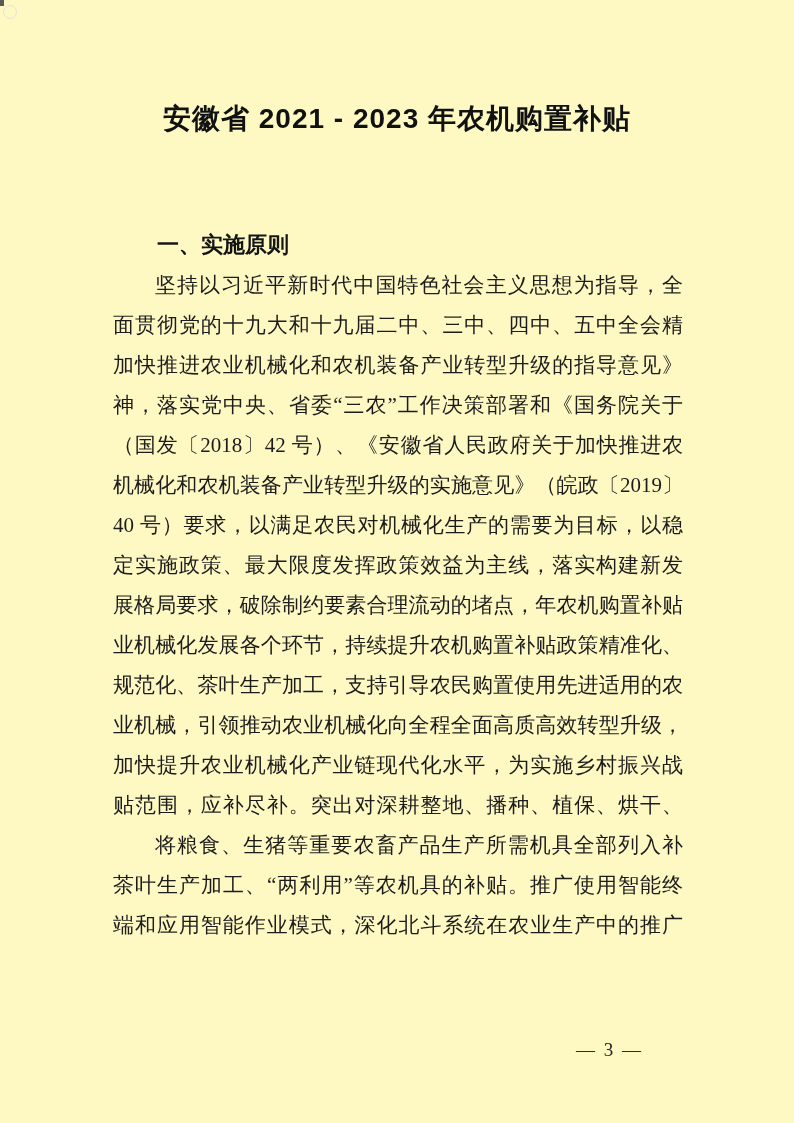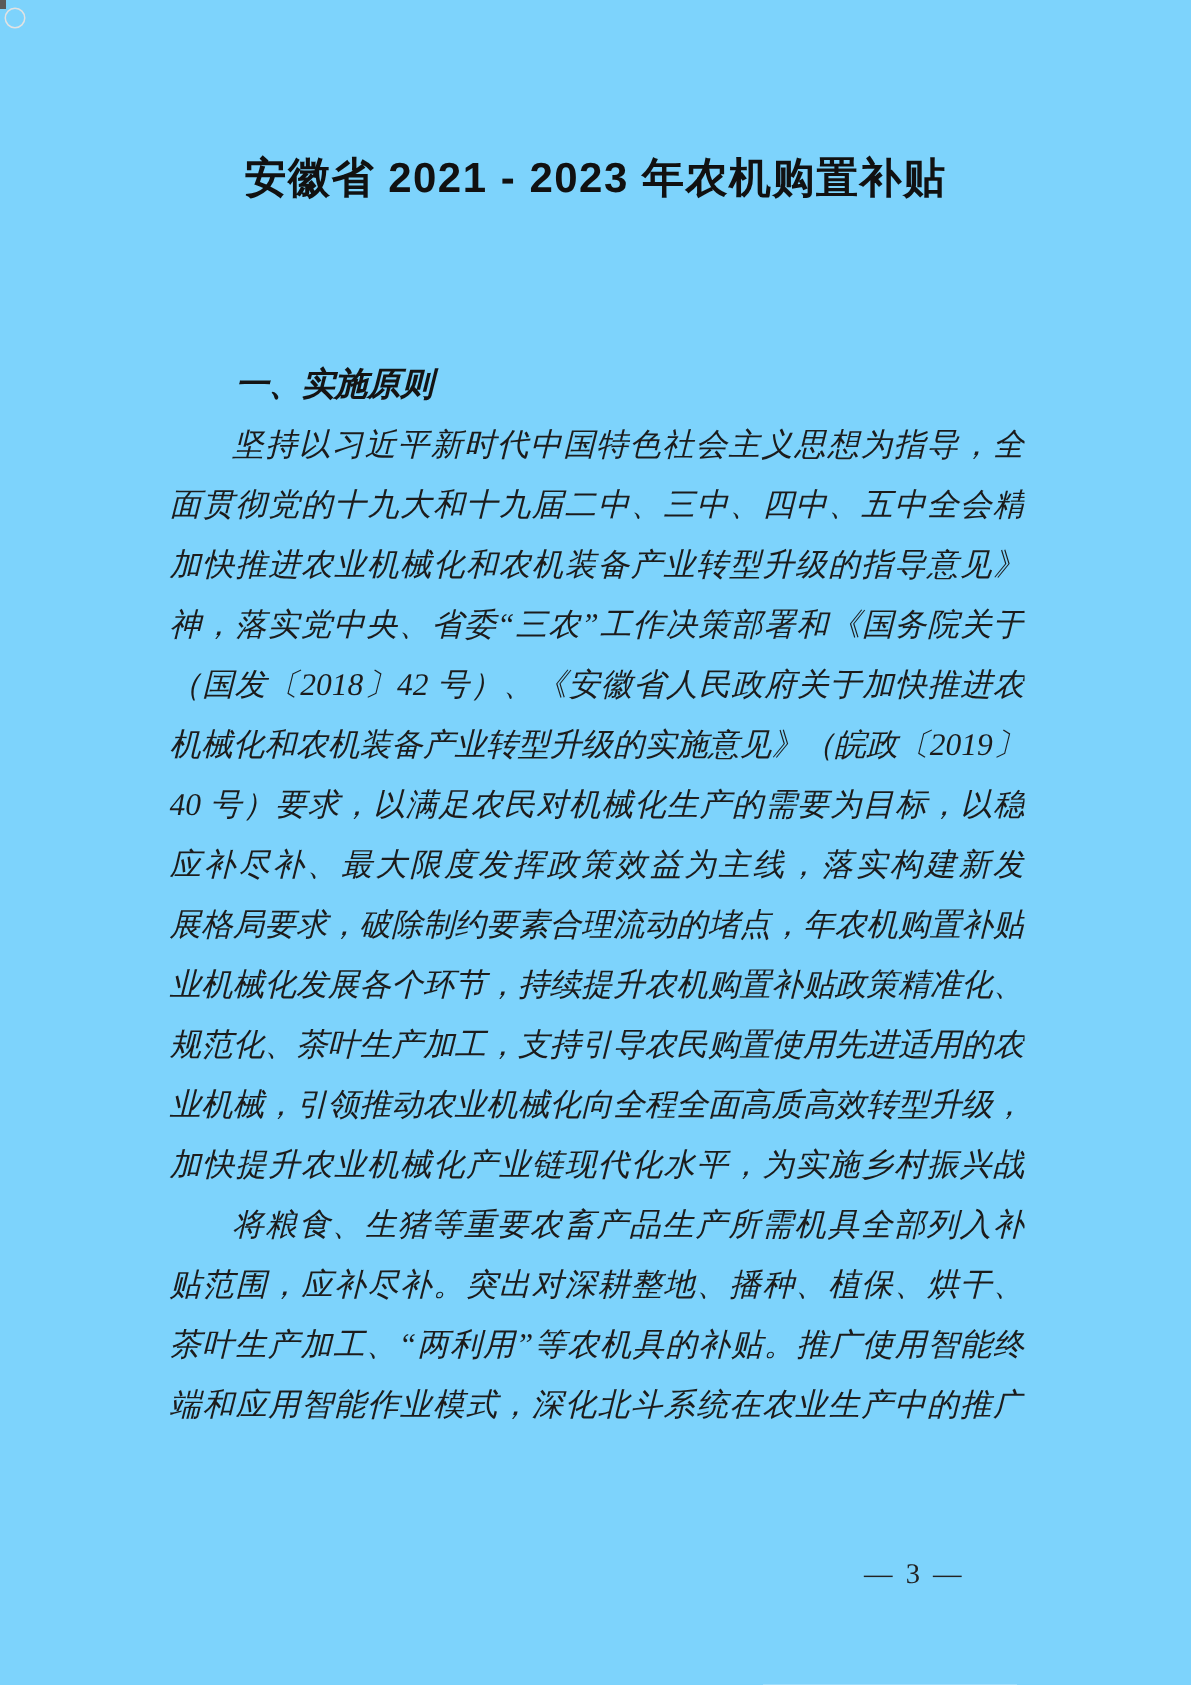--- a/index.html
+++ b/index.html
@@ -6,21 +6,21 @@
   body {
     width: 794px; height: 1123px;
     background: #ffffff;
     position: relative;
     overflow: hidden;
     font-family: "Liberation Serif", "DejaVu Serif", serif;
     color: #1c1c1c;
   }
   .page {
     position: absolute; inset: 0;
-    background: #7dd3fc;
+    background: #fef9c3;
   }
   
   .corner-speck {
     position: absolute; left: 0; top: 0;
     width: 4px; height: 6px;
     background: #5a5a5a;
   }
   .corner-ring {
     position: absolute; left: 3px; top: 5px;
     width: 12px; height: 12px;
@@ -33,23 +33,22 @@
     text-align: center;
     font-family: "Liberation Sans", "DejaVu Sans", sans-serif;
     font-weight: bold;
     font-size: 28px;
     line-height: 43px;
     color: #111111;
     letter-spacing: 1px;
   }
   .doc-body {
     position: absolute;
-    top: 236px; left: 113px;
+    top: 225px; left: 113px;
     width: 570px;
-    font-style: italic;
   }
   .line {
     height: 40px;
     line-height: 40px;
     font-size: 21px;
     white-space: nowrap;
     overflow: hidden;
     color: #1c1c1c;
   }
   .line.justify {
@@ -88,26 +87,26 @@
 
   <div class="doc-body" id="doc-body">
       <div class="line heading">一、实施原则</div>
       <div class="line indent justify">坚持以习近平新时代中国特色社会主义思想为指导，全</div>
       <div class="line justify">面贯彻党的十九大和十九届二中、三中、四中、五中全会精</div>
       <div class="line justify">加快推进农业机械化和农机装备产业转型升级的指导意见》</div>
       <div class="line justify">神，落实党中央、省委“三农”工作决策部署和《国务院关于</div>
       <div class="line justify">（国发〔2018〕42 号）、《安徽省人民政府关于加快推进农业</div>
       <div class="line justify">机械化和农机装备产业转型升级的实施意见》（皖政〔2019〕</div>
       <div class="line justify">40 号）要求，以满足农民对机械化生产的需要为目标，以稳</div>
-      <div class="line justify">应补尽补、最大限度发挥政策效益为主线，落实构建新发</div>
+      <div class="line justify">定实施政策、最大限度发挥政策效益为主线，落实构建新发</div>
       <div class="line justify">展格局要求，破除制约要素合理流动的堵点，年农机购置补贴</div>
       <div class="line justify">业机械化发展各个环节，持续提升农机购置补贴政策精准化、</div>
       <div class="line justify">规范化、茶叶生产加工，支持引导农民购置使用先进适用的农</div>
       <div class="line justify">业机械，引领推动农业机械化向全程全面高质高效转型升级，</div>
       <div class="line justify">加快提升农业机械化产业链现代化水平，为实施乡村振兴战</div>
+      <div class="line justify">贴范围，应补尽补。突出对深耕整地、播种、植保、烘干、</div>
       <div class="line indent justify">将粮食、生猪等重要农畜产品生产所需机具全部列入补</div>
-      <div class="line justify">贴范围，应补尽补。突出对深耕整地、播种、植保、烘干、</div>
       <div class="line justify">茶叶生产加工、“两利用”等农机具的补贴。推广使用智能终</div>
       <div class="line justify">端和应用智能作业模式，深化北斗系统在农业生产中的推广</div>
     </div>
 
   <div class="page-number">— 3 —</div>
 </div>
 
 </body></html>

